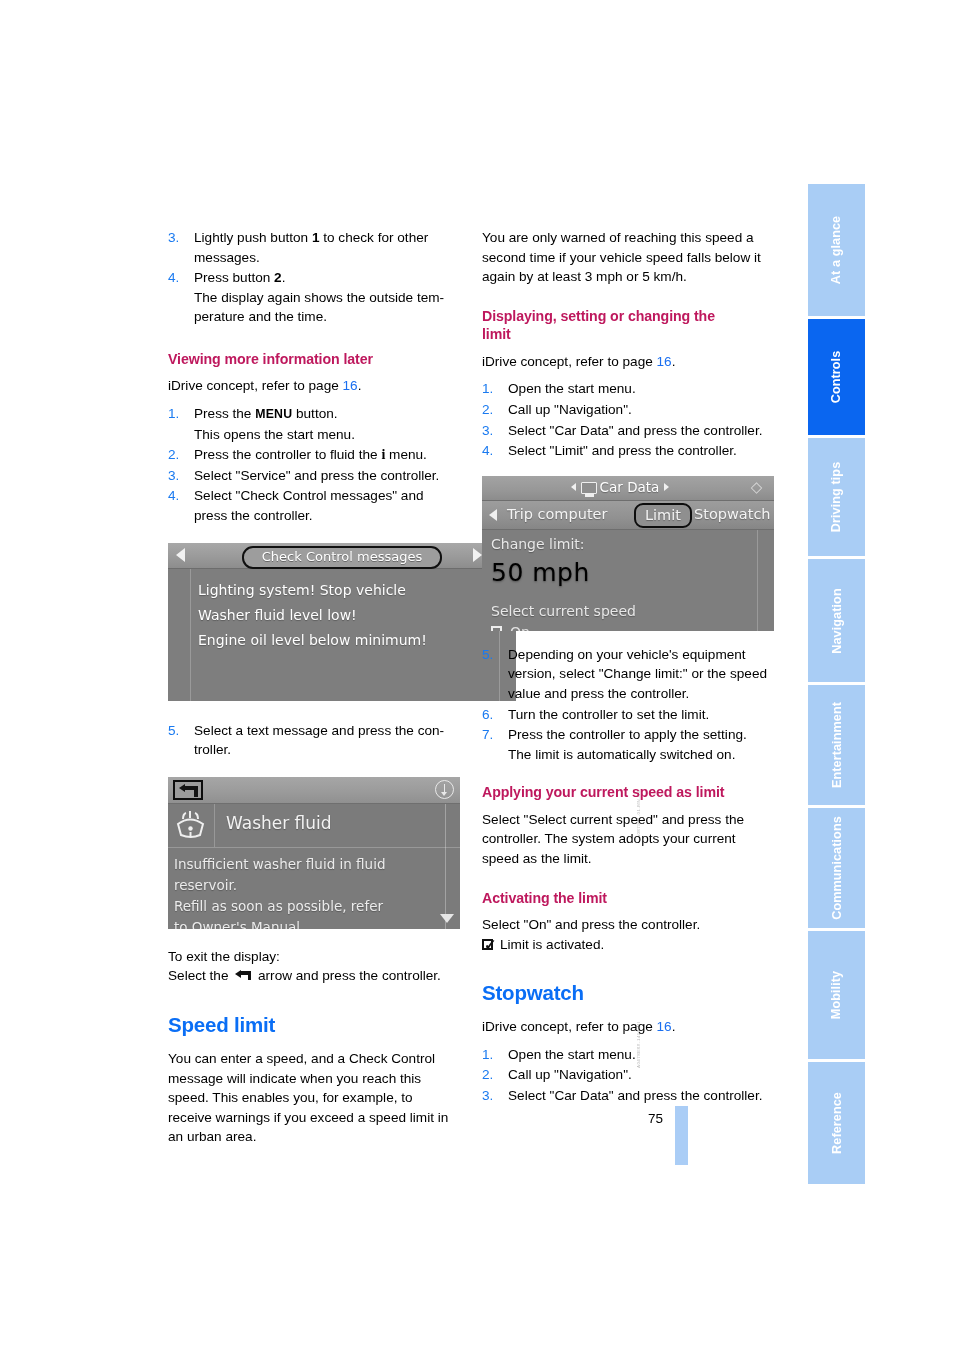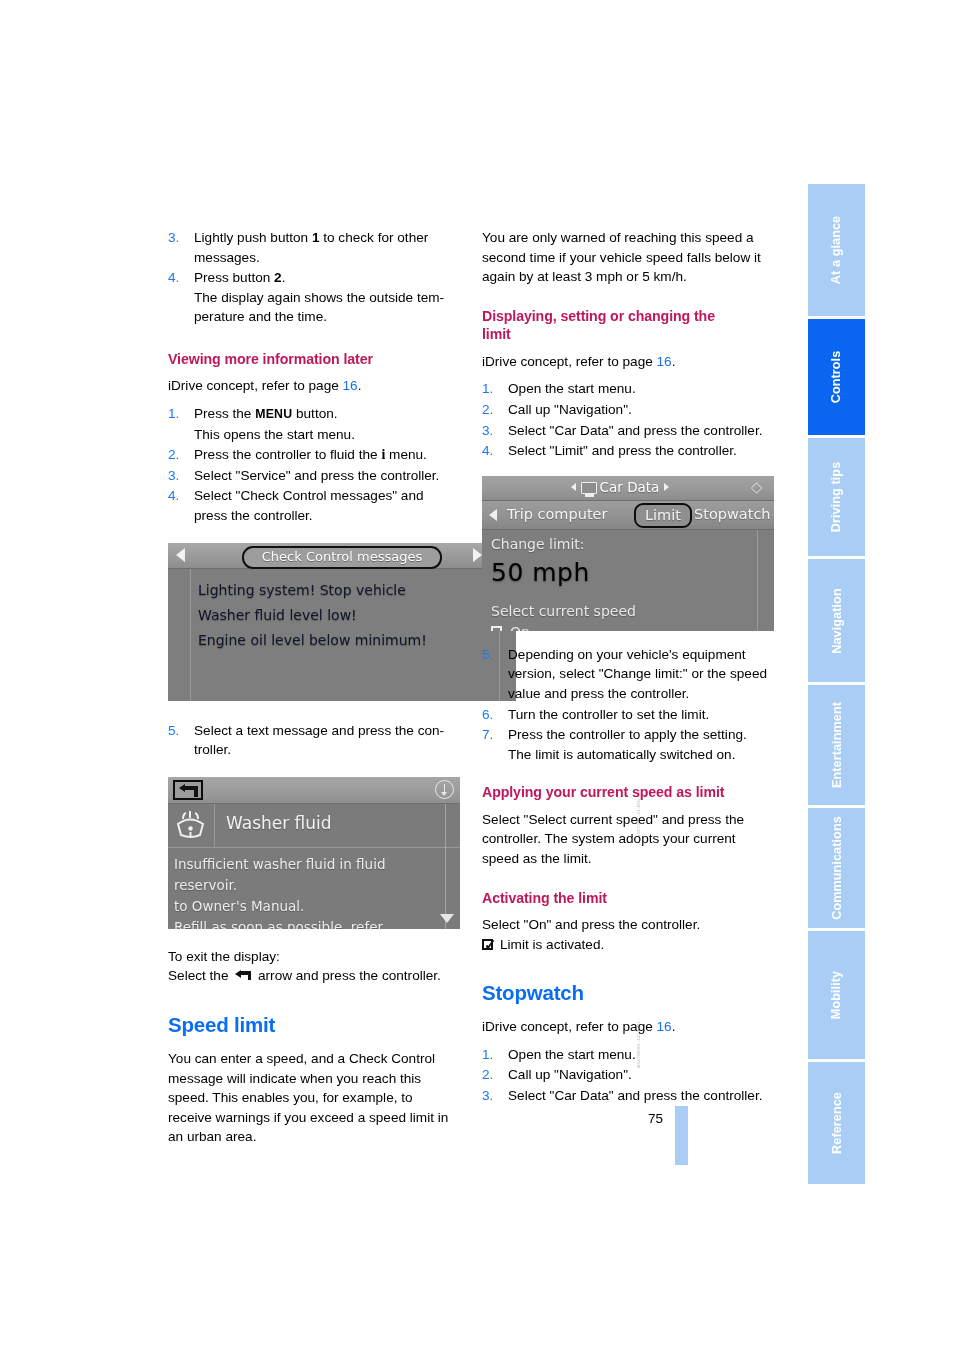--- a/index.html
+++ b/index.html
@@ -165,21 +165,21 @@
   }
 
   .idrive .body {
     position: relative;
     background: #7e7e7e;
     padding: 9px 0 0 0;
     height: calc(100% - 26px);
     box-sizing: border-box;
   }
   .msg-line {
-    color: #0f172a;
+    color: #ffffff;
     font-size: 14px;
     line-height: 25px;
     padding-left: 30px;
     text-shadow: 0 1px 1px rgba(0,0,0,.28);
   }
   .vrule {
     position: absolute;
     left: 22px; top: 0; bottom: 0;
     width: 1px;
     background: rgba(255,255,255,.22);
@@ -610,22 +610,22 @@
             </g>
             <circle cx="22.5" cy="24.5" r="2.2" fill="#efefef"></circle>
             <path d="M22.5 28 l0 5" stroke="#efefef" stroke-width="2"></path>
           </svg>
         </div>
         <div class="wf-label">Washer fluid</div>
       </div>
       <div class="wf-body">
         <div class="ln">Insufficient washer fluid in fluid</div>
         <div class="ln">reservoir.</div>
+        <div class="ln">Refill as soon as possible, refer</div>
         <div class="ln">to Owner's Manual.</div>
-        <div class="ln">Refill as soon as possible, refer</div>
       </div>
       <div class="scroll-col"></div>
       <div class="scroll-down"></div>
     </div>
     <div class="figcap" style="left:468px; top:840px;">A0478E8X-1419-MI</div>
 
     <div class="spacer-18"></div>
 
     <p class="para">
       <span>To exit the display:</span><br>

